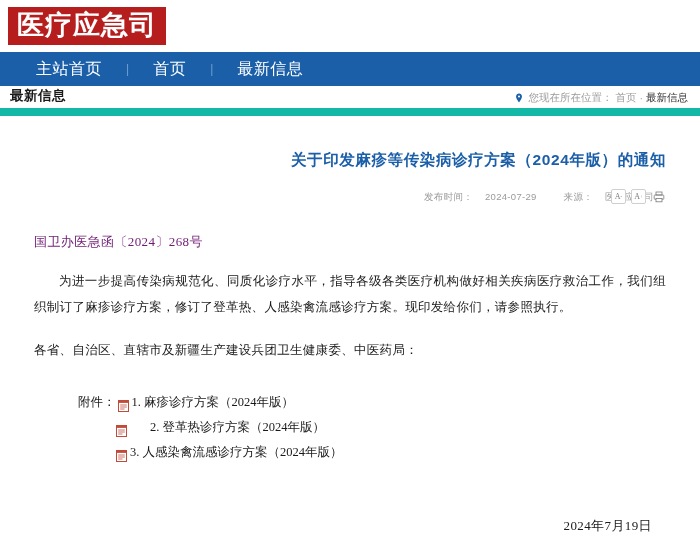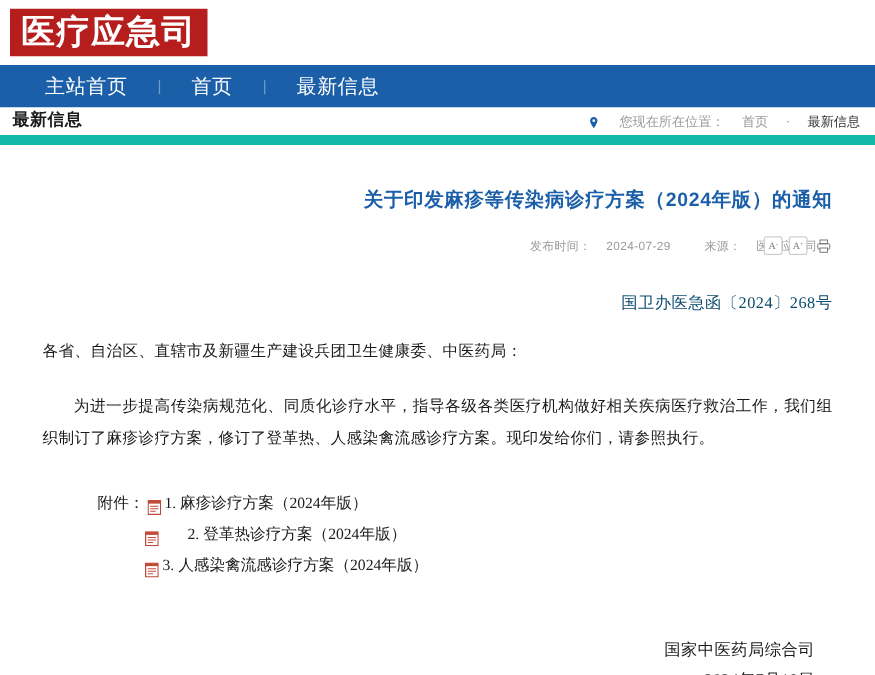--- a/index.html
+++ b/index.html
@@ -76,21 +76,21 @@
     font-size: 13.5px;
     font-weight: bold;
     color: #1a1a1a;
     letter-spacing: .5px;
   }
   .breadcrumb {
     display: flex;
     align-items: center;
     font-size: 10.5px;
     color: #9a9a9a;
-    gap: 14px;
+    gap: 3px;
   }
   .pin-icon {
     display: inline-block;
     width: 10px;
     height: 10px;
     position: relative;
     margin-right: 2px;
   }
   .pin-icon svg { display:block; }
   .breadcrumb .bc-link { color: #9a9a9a; }
@@ -146,24 +146,24 @@
   .tool-btn sup { font-size: 5px; }
   .tool-print {
     width: 15px;
     height: 15px;
     display: flex;
     align-items: center;
     justify-content: center;
     color: #7a7a7a;
   }
   .doc-number {
-    text-align: right;
+    text-align: left;
     font-family: "Liberation Serif", serif;
     font-size: 13px;
-    color: #0c4a6e;
+    color: #701a75;
     margin-top: 22px;
     letter-spacing: .4px;
   }
   .body-text {
     font-family: "Liberation Serif", serif;
     font-size: 12.5px;
     line-height: 2.05;
     color: #1a1a1a;
     margin-top: 18px;
     text-align: justify;
@@ -272,23 +272,23 @@
               <rect x="3" y="1" width="6" height="3" fill="none" stroke="#7a7a7a" stroke-width="0.8"></rect>
               <rect x="1.2" y="4" width="9.6" height="4.3" rx="0.7" fill="none" stroke="#7a7a7a" stroke-width="0.8"></rect>
               <rect x="3" y="7.4" width="6" height="3.4" fill="#fff" stroke="#7a7a7a" stroke-width="0.8"></rect>
             </svg>
         </div>
       </div>
     </div>
 
     <div class="doc-number">国卫办医急函〔2024〕268号</div>
 
+    <div class="body-text indent2">为进一步提高传染病规范化、同质化诊疗水平，指导各级各类医疗机构做好相关疾病医疗救治工作，我们组织制订了麻疹诊疗方案，修订了登革热、人感染禽流感诊疗方案。现印发给你们，请参照执行。</div>
+
     <div class="body-text">各省、自治区、直辖市及新疆生产建设兵团卫生健康委、中医药局：</div>
-
-    <div class="body-text indent2">为进一步提高传染病规范化、同质化诊疗水平，指导各级各类医疗机构做好相关疾病医疗救治工作，我们组织制订了麻疹诊疗方案，修订了登革热、人感染禽流感诊疗方案。现印发给你们，请参照执行。</div>
 
     <div class="attach-block">
       <div class="attach-line">
         <span class="attach-label">附件：</span>
         <span class="doc-icon">
           <svg width="11" height="12" viewBox="0 0 11 12">
               <rect x="0.5" y="0.5" width="10" height="11" fill="#ffffff" stroke="#c14a3a" stroke-width="1"></rect>
               <rect x="0.5" y="0.5" width="10" height="2.4" fill="#c14a3a"></rect>
               <line x1="2.2" y1="5" x2="8.8" y2="5" stroke="#c14a3a" stroke-width="0.8"></line>
               <line x1="2.2" y1="7" x2="8.8" y2="7" stroke="#c14a3a" stroke-width="0.8"></line>
@@ -317,18 +317,17 @@
               <line x1="2.2" y1="5" x2="8.8" y2="5" stroke="#c14a3a" stroke-width="0.8"></line>
               <line x1="2.2" y1="7" x2="8.8" y2="7" stroke="#c14a3a" stroke-width="0.8"></line>
               <line x1="2.2" y1="9" x2="6.5" y2="9" stroke="#c14a3a" stroke-width="0.8"></line>
             </svg>
         </span>
         <span class="attach-link">3. 人感染禽流感诊疗方案（2024年版）</span>
       </div>
     </div>
 
     <div class="signers">
-      <div>国家中医药局综合司</div>
     </div>
     <div class="sign-date">2024年7月19日</div>
 
   </div>
 </div>
 
 </body></html>

